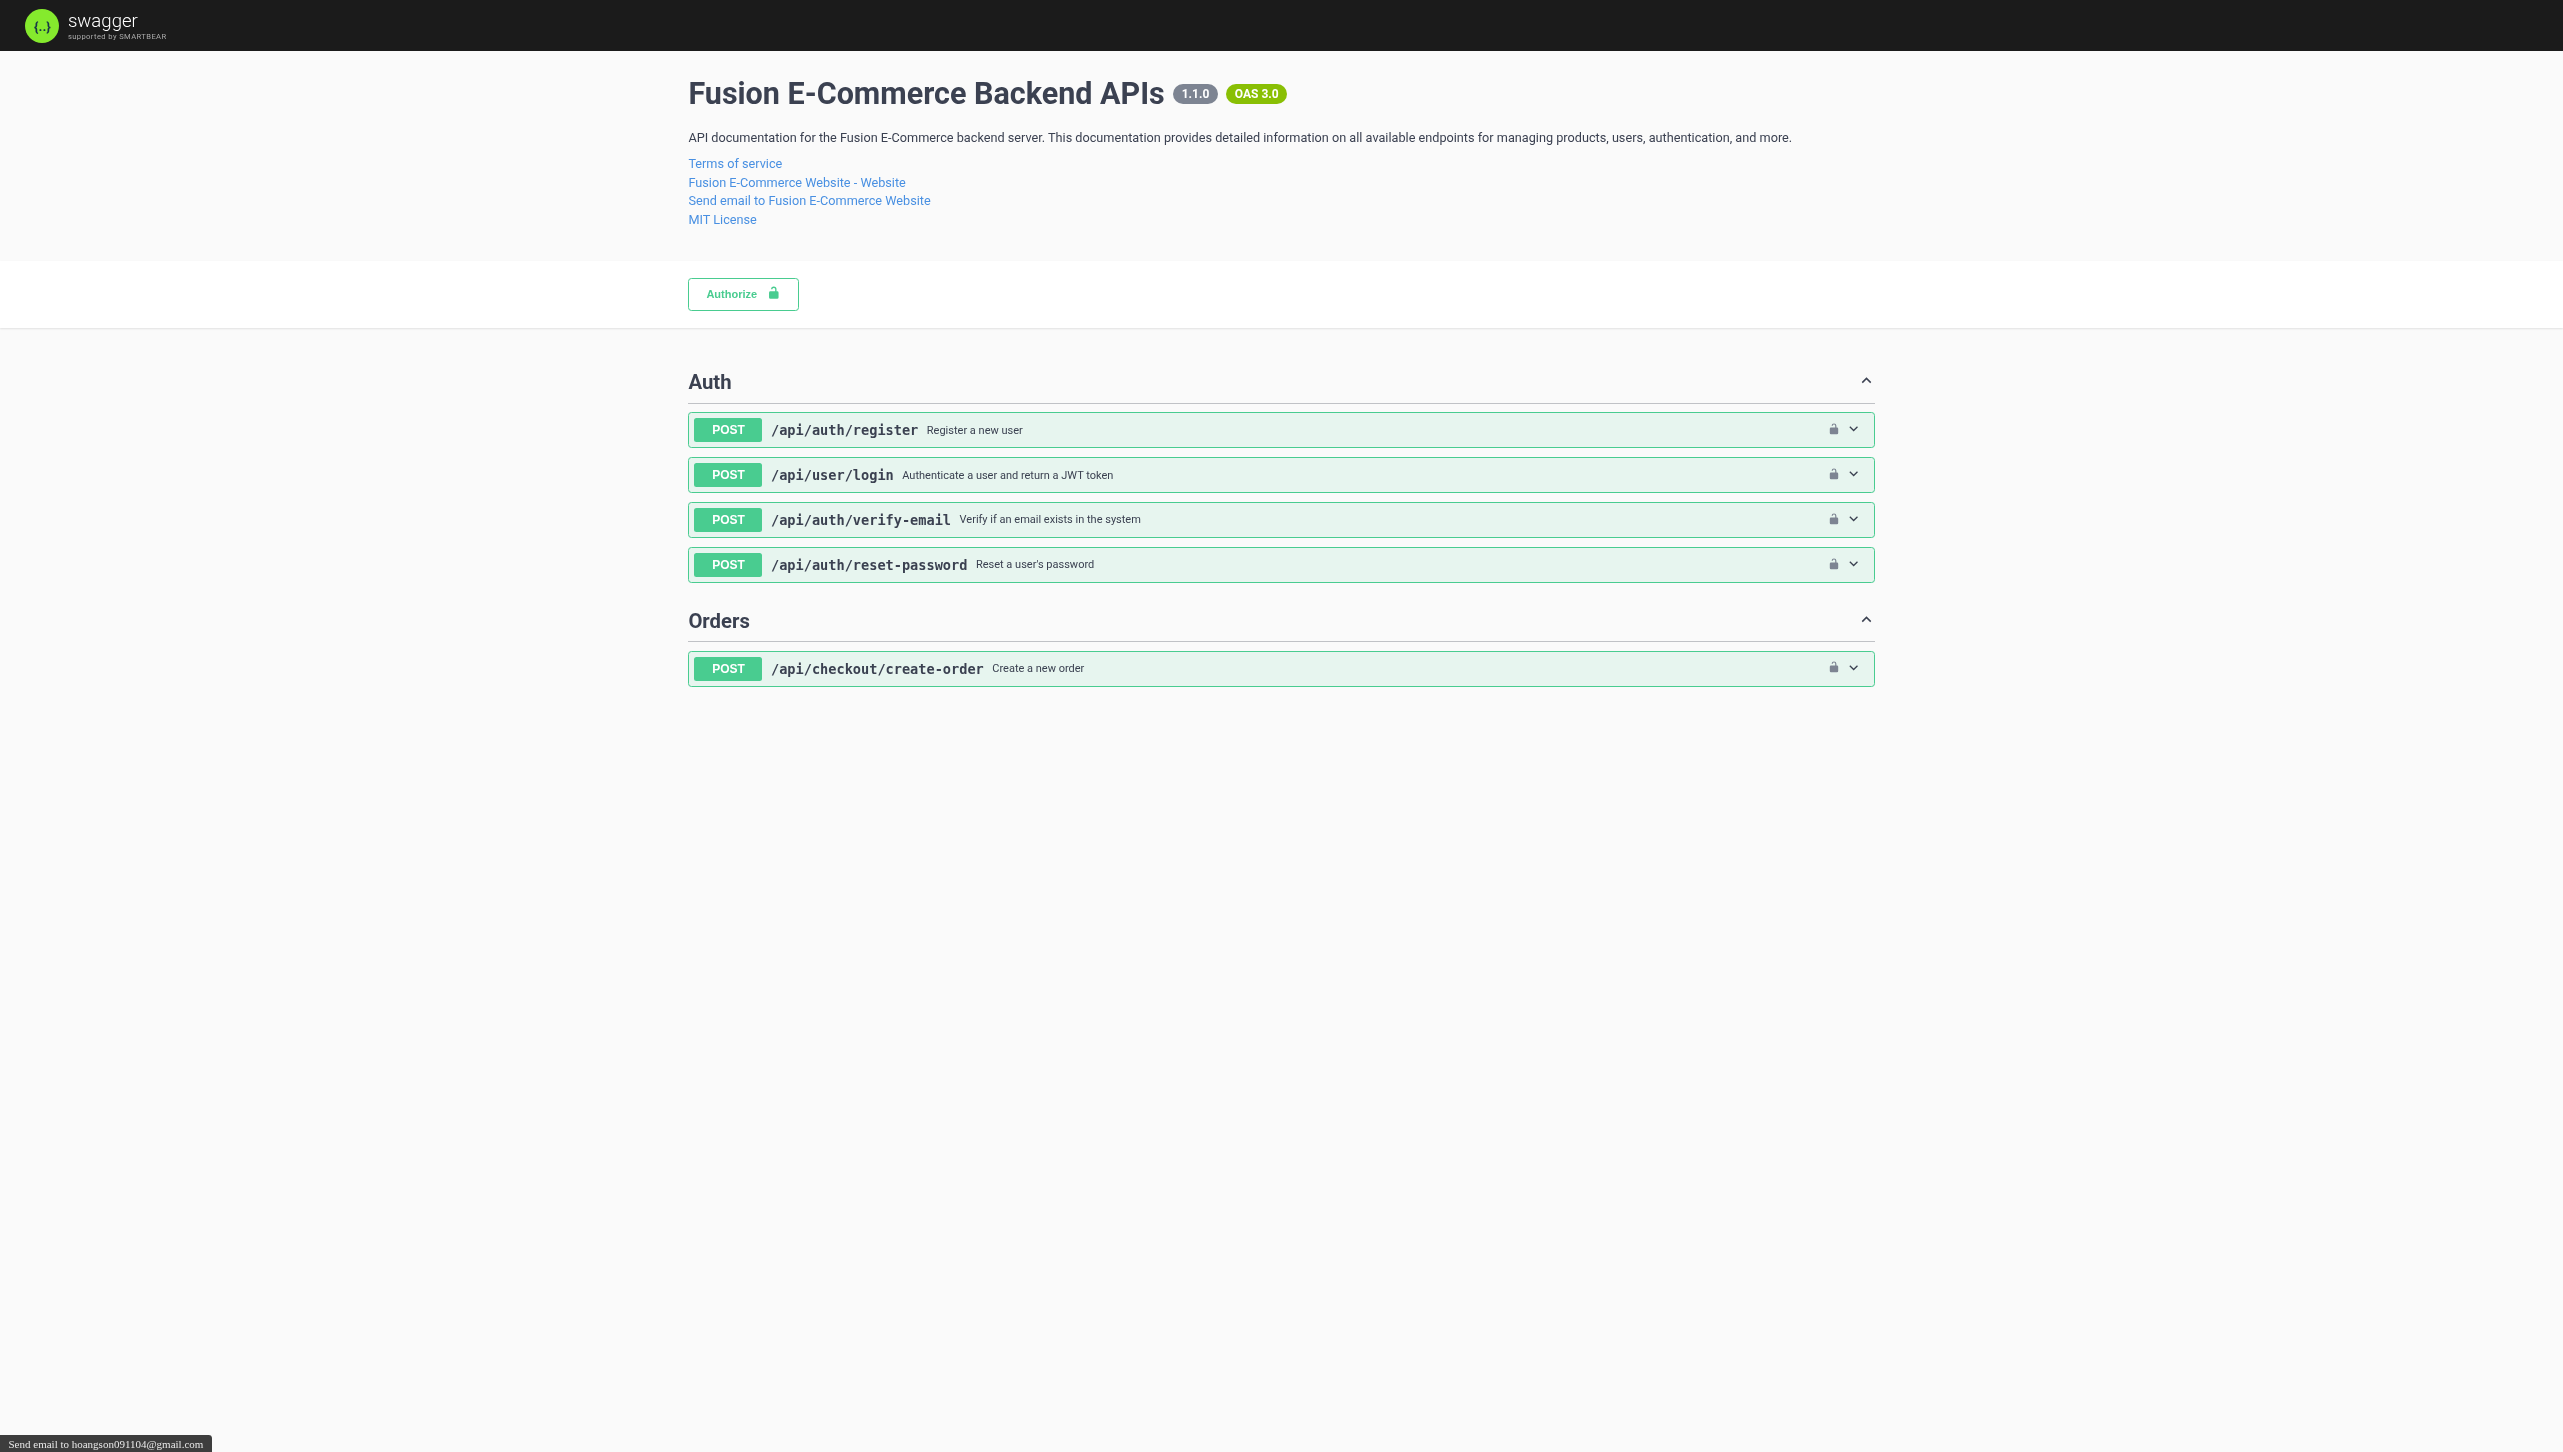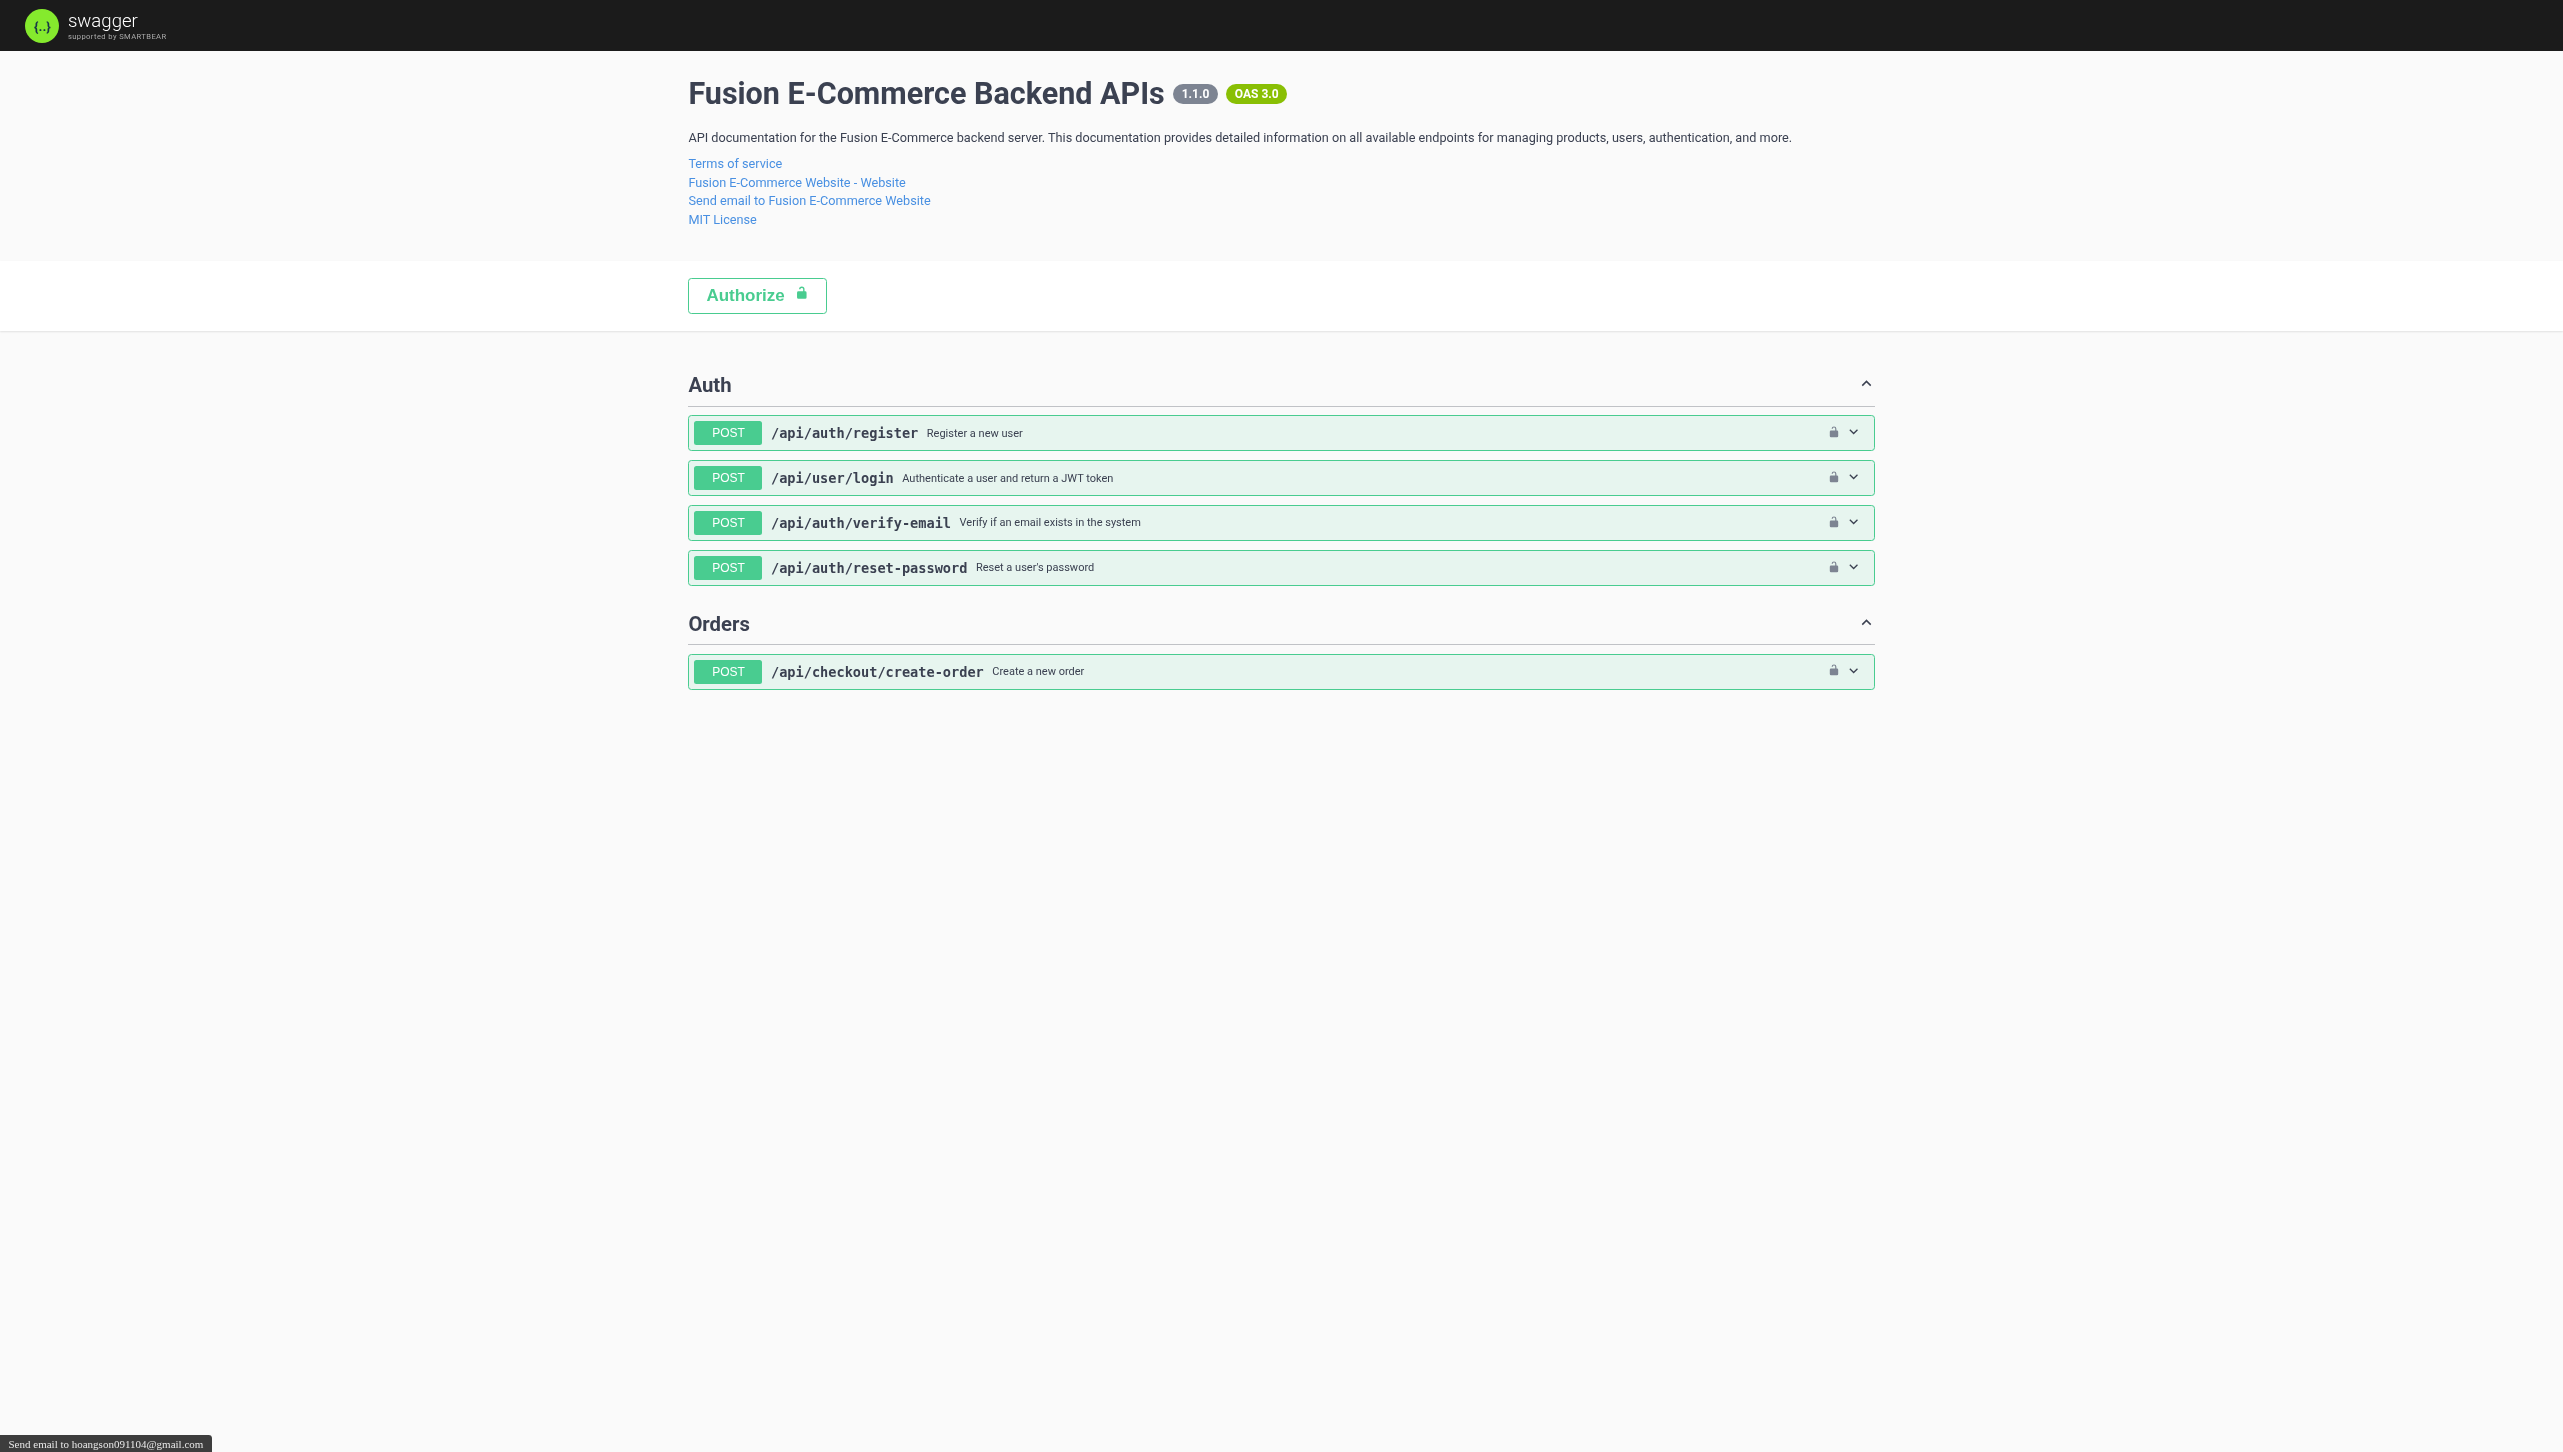--- a/index.html
+++ b/index.html
@@ -170,21 +170,21 @@
       border-left: 4.2px solid transparent;
       border-right: 4.2px solid transparent;
       border-top: 5.1px solid #3b4151;
       pointer-events: none;
     }
     
     .authorize-btn {
       border: 1.7px solid #49cc90;
       background: #fff;
       color: #49cc90;
-      font-size: 17px;
+      font-size: 11px;
       font-weight: 700;
       padding: 6.8px 17px;
       border-radius: 3.4px;
       display: flex;
       align-items: center;
       gap: 10.2px;
       cursor: pointer;
     }
     
     .lock-icon-open svg {
@@ -238,21 +238,21 @@
       align-items: center;
       padding: 5.1px;
       cursor: pointer;
       gap: 8.5px;
     }
     
     .method-badge {
       background: #49cc90;
       color: #fff;
       font-size: 12px;
-      font-weight: 400;
+      font-weight: 700;
       padding: 5.1px 0;
       width: 68px;
       text-align: center;
       border-radius: 2.5px;
       font-family: sans-serif;
     }
     
     .operation-path {
       font-family: monospace;
       font-size: 13.6px;

